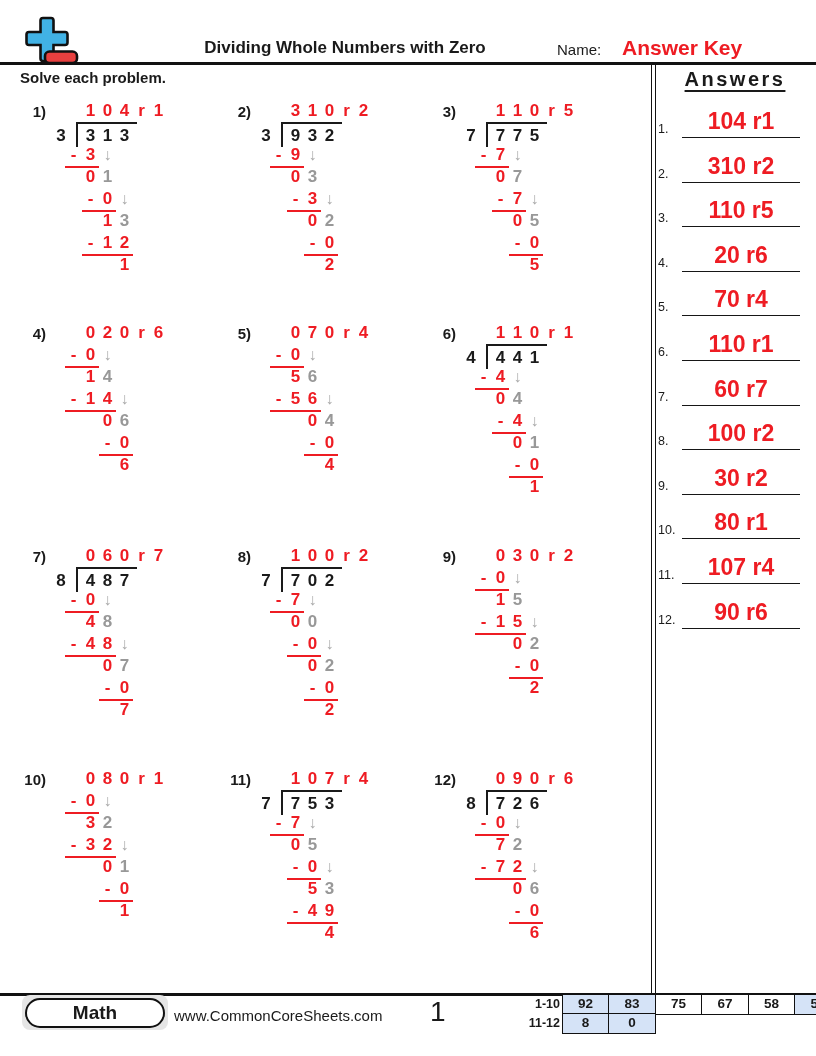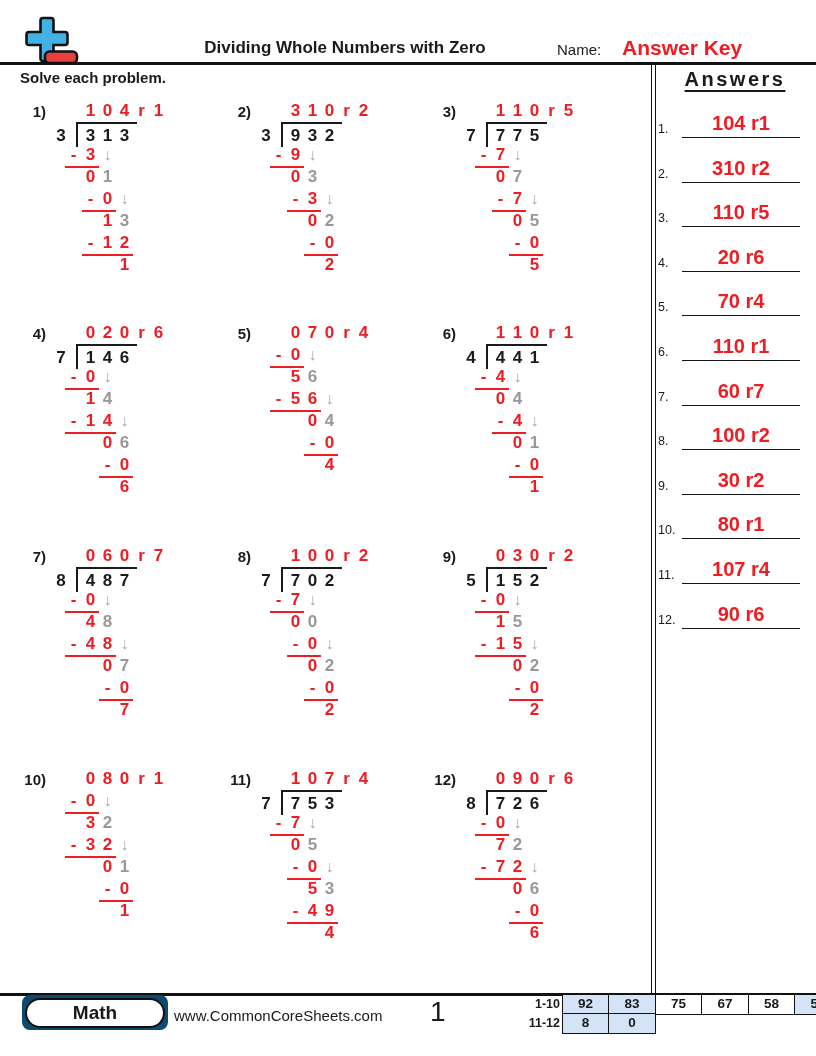--- a/index.html
+++ b/index.html
@@ -32,25 +32,25 @@
   .dividend{display:inline-block;margin-left:4px;border-left:2.2px solid #1a1a1a;
     border-top:2.2px solid #1a1a1a;padding:1px 4px 0 4px;}
   
   .answers-divider{position:absolute;left:651px;top:63px;height:930px;width:3px;
     border-left:1.6px solid #111;border-right:1.6px solid #111;}
   .answers-heading{position:absolute;left:660px;top:68px;width:150px;text-align:center;
     font-size:20px;font-weight:bold;letter-spacing:2.5px;
     text-decoration:underline;text-decoration-thickness:2px;text-underline-offset:4px;}
   .ans-row{position:absolute;left:658px;width:150px;height:26px;display:flex;align-items:flex-end;}
   .ans-num{display:inline-block;width:24px;font-size:12.5px;padding-bottom:2px;}
-  .ans-val{display:inline-block;width:118px;text-align:center;font-size:20px;font-weight:bold;
+  .ans-val{display:inline-block;width:118px;text-align:center;font-size:23px;font-weight:bold;
     color:var(--red);border-bottom:1.7px solid #161616;padding-bottom:2px;}
   
   .footer-rule{position:absolute;left:0;top:993px;width:816px;height:2.5px;background:#111;}
-  .badge-outer{position:absolute;left:22px;top:995px;width:146px;height:35px;background:#0c4a6e;
+  .badge-outer{position:absolute;left:22px;top:995px;width:146px;height:35px;background:#e5e5e5;
     border-radius:8px;display:flex;align-items:center;justify-content:center;}
   .badge-inner{width:136px;height:26px;background:#fff;border:2.2px solid #111;border-radius:15px;
     text-align:center;font-size:19px;font-weight:bold;line-height:25px;}
   .site-url{position:absolute;left:174px;top:1007px;font-size:15px;}
   .page-num{position:absolute;left:430px;top:996px;font-size:28px;}
   .score-table{position:absolute;left:516px;top:995px;}
   .score-row{display:flex;margin-top:-1.5px;}
   .score-label{width:44px;text-align:right;font-size:12.5px;font-weight:600;
     line-height:21px;padding-right:3px;}
   .score-cell{box-sizing:border-box;width:48px;height:21px;margin-left:-1.5px;
@@ -106,21 +106,20 @@
       <div class="wline" style="margin-left: 15px;"><span class="grp ul"><span class="cell r">-</span><span class="cell r">7</span></span><span class="cell a">↓</span></div>
       <div class="wline" style="margin-left: 32px;"><span class="grp"><span class="cell r">0</span><span class="cell g">7</span></span></div>
       <div class="wline" style="margin-left: 32px;"><span class="grp ul"><span class="cell r">-</span><span class="cell r">7</span></span><span class="cell a">↓</span></div>
       <div class="wline" style="margin-left: 49px;"><span class="grp"><span class="cell r">0</span><span class="cell g">5</span></span></div>
       <div class="wline" style="margin-left: 49px;"><span class="grp ul"><span class="cell r">-</span><span class="cell r">0</span></span></div>
       <div class="wline" style="margin-left: 66px;"><span class="grp"><span class="cell r">5</span></span></div>
     </div>
     <div class="problem" style="left: 30px; top: 322px;">
       <span class="pnum">4)</span>
       <div class="wline" style="margin-left: 32px;"><span class="cell r">0</span><span class="cell r">2</span><span class="cell r">0</span><span class="cell r">r</span><span class="cell r">6</span></div>
-      <div class="wline"><span class="divcell">7</span><span class="dividend"><span class="cell k">1</span><span class="cell k">4</span><span class="cell k">6</span></span></div>
       <div class="wline" style="margin-left: 15px;"><span class="grp ul"><span class="cell r">-</span><span class="cell r">0</span></span><span class="cell a">↓</span></div>
       <div class="wline" style="margin-left: 32px;"><span class="grp"><span class="cell r">1</span><span class="cell g">4</span></span></div>
       <div class="wline" style="margin-left: 15px;"><span class="grp ul"><span class="cell r">-</span><span class="cell r">1</span><span class="cell r">4</span></span><span class="cell a">↓</span></div>
       <div class="wline" style="margin-left: 49px;"><span class="grp"><span class="cell r">0</span><span class="cell g">6</span></span></div>
       <div class="wline" style="margin-left: 49px;"><span class="grp ul"><span class="cell r">-</span><span class="cell r">0</span></span></div>
       <div class="wline" style="margin-left: 66px;"><span class="grp"><span class="cell r">6</span></span></div>
     </div>
     <div class="problem" style="left: 235px; top: 322px;">
       <span class="pnum">5)</span>
       <div class="wline" style="margin-left: 32px;"><span class="cell r">0</span><span class="cell r">7</span><span class="cell r">0</span><span class="cell r">r</span><span class="cell r">4</span></div>
@@ -160,21 +159,20 @@
       <div class="wline" style="margin-left: 15px;"><span class="grp ul"><span class="cell r">-</span><span class="cell r">7</span></span><span class="cell a">↓</span></div>
       <div class="wline" style="margin-left: 32px;"><span class="grp"><span class="cell r">0</span><span class="cell g">0</span></span></div>
       <div class="wline" style="margin-left: 32px;"><span class="grp ul"><span class="cell r">-</span><span class="cell r">0</span></span><span class="cell a">↓</span></div>
       <div class="wline" style="margin-left: 49px;"><span class="grp"><span class="cell r">0</span><span class="cell g">2</span></span></div>
       <div class="wline" style="margin-left: 49px;"><span class="grp ul"><span class="cell r">-</span><span class="cell r">0</span></span></div>
       <div class="wline" style="margin-left: 66px;"><span class="grp"><span class="cell r">2</span></span></div>
     </div>
     <div class="problem" style="left: 440px; top: 545px;">
       <span class="pnum">9)</span>
       <div class="wline" style="margin-left: 32px;"><span class="cell r">0</span><span class="cell r">3</span><span class="cell r">0</span><span class="cell r">r</span><span class="cell r">2</span></div>
-      <div class="wline"><span class="divcell">5</span><span class="dividend"><span class="cell k">1</span><span class="cell k">5</span><span class="cell k">2</span></span></div>
       <div class="wline" style="margin-left: 15px;"><span class="grp ul"><span class="cell r">-</span><span class="cell r">0</span></span><span class="cell a">↓</span></div>
       <div class="wline" style="margin-left: 32px;"><span class="grp"><span class="cell r">1</span><span class="cell g">5</span></span></div>
       <div class="wline" style="margin-left: 15px;"><span class="grp ul"><span class="cell r">-</span><span class="cell r">1</span><span class="cell r">5</span></span><span class="cell a">↓</span></div>
       <div class="wline" style="margin-left: 49px;"><span class="grp"><span class="cell r">0</span><span class="cell g">2</span></span></div>
       <div class="wline" style="margin-left: 49px;"><span class="grp ul"><span class="cell r">-</span><span class="cell r">0</span></span></div>
       <div class="wline" style="margin-left: 66px;"><span class="grp"><span class="cell r">2</span></span></div>
     </div>
     <div class="problem" style="left: 30px; top: 768px;">
       <span class="pnum">10)</span>
       <div class="wline" style="margin-left: 32px;"><span class="cell r">0</span><span class="cell r">8</span><span class="cell r">0</span><span class="cell r">r</span><span class="cell r">1</span></div>

